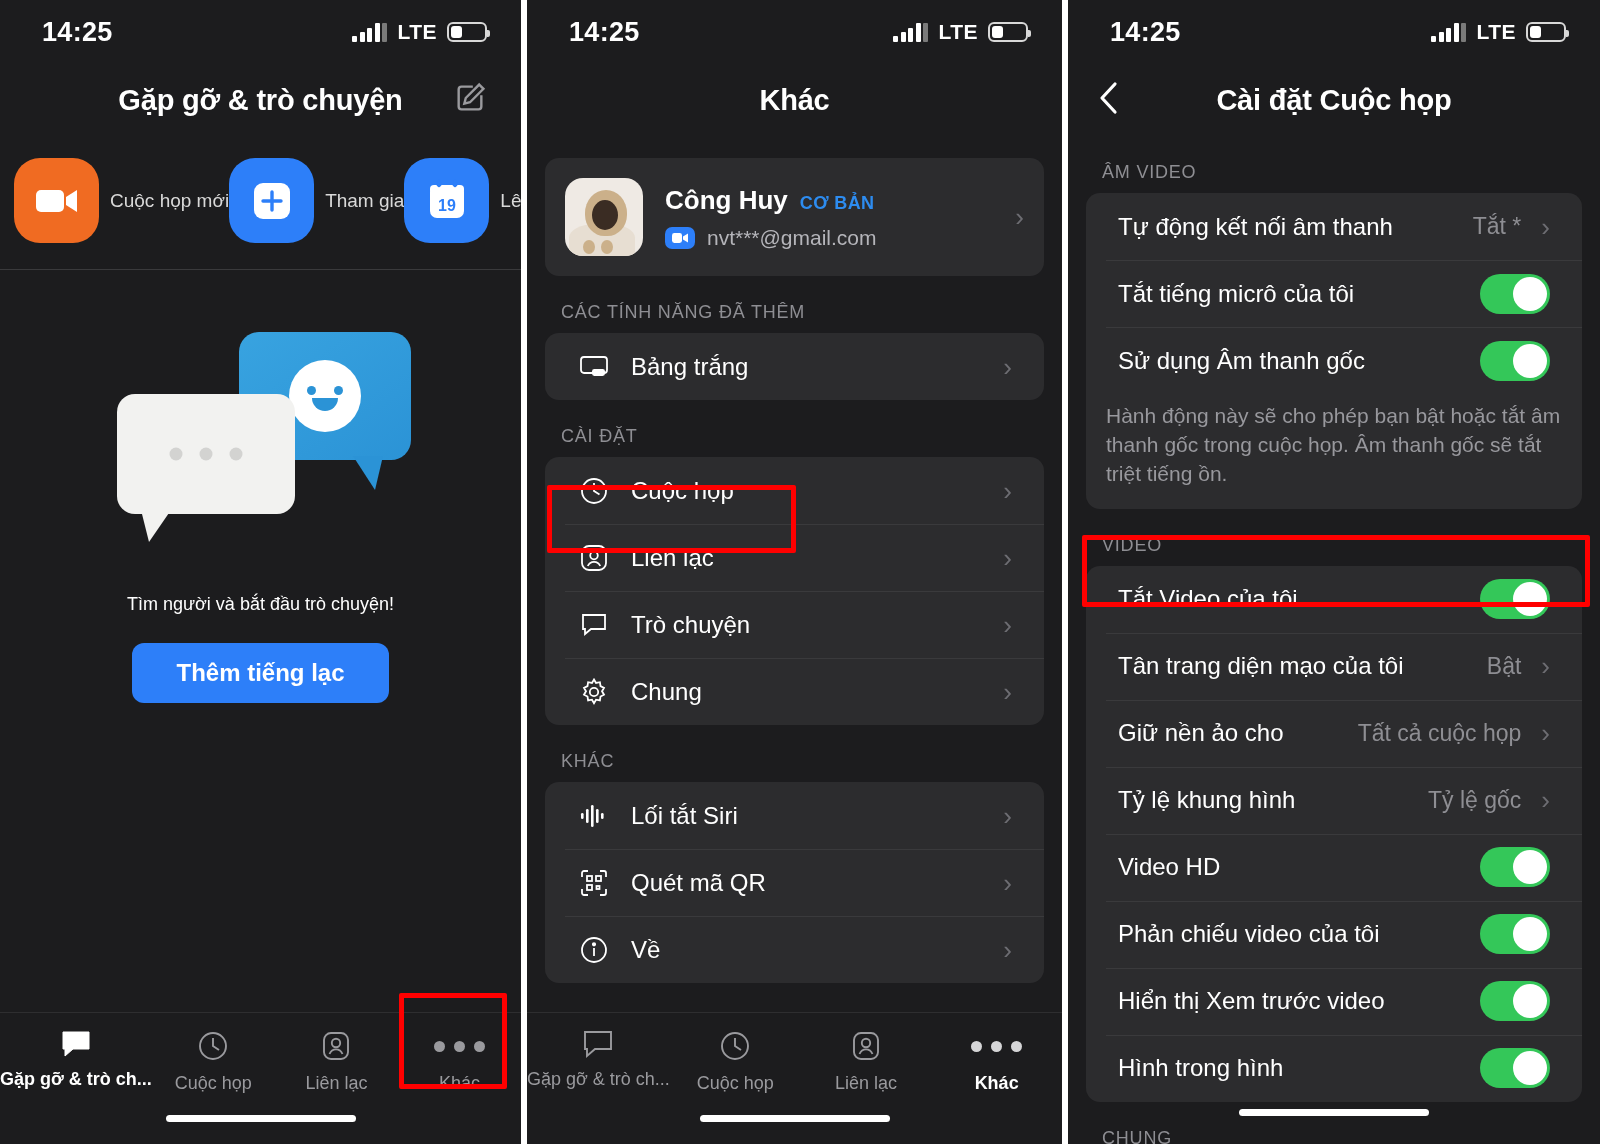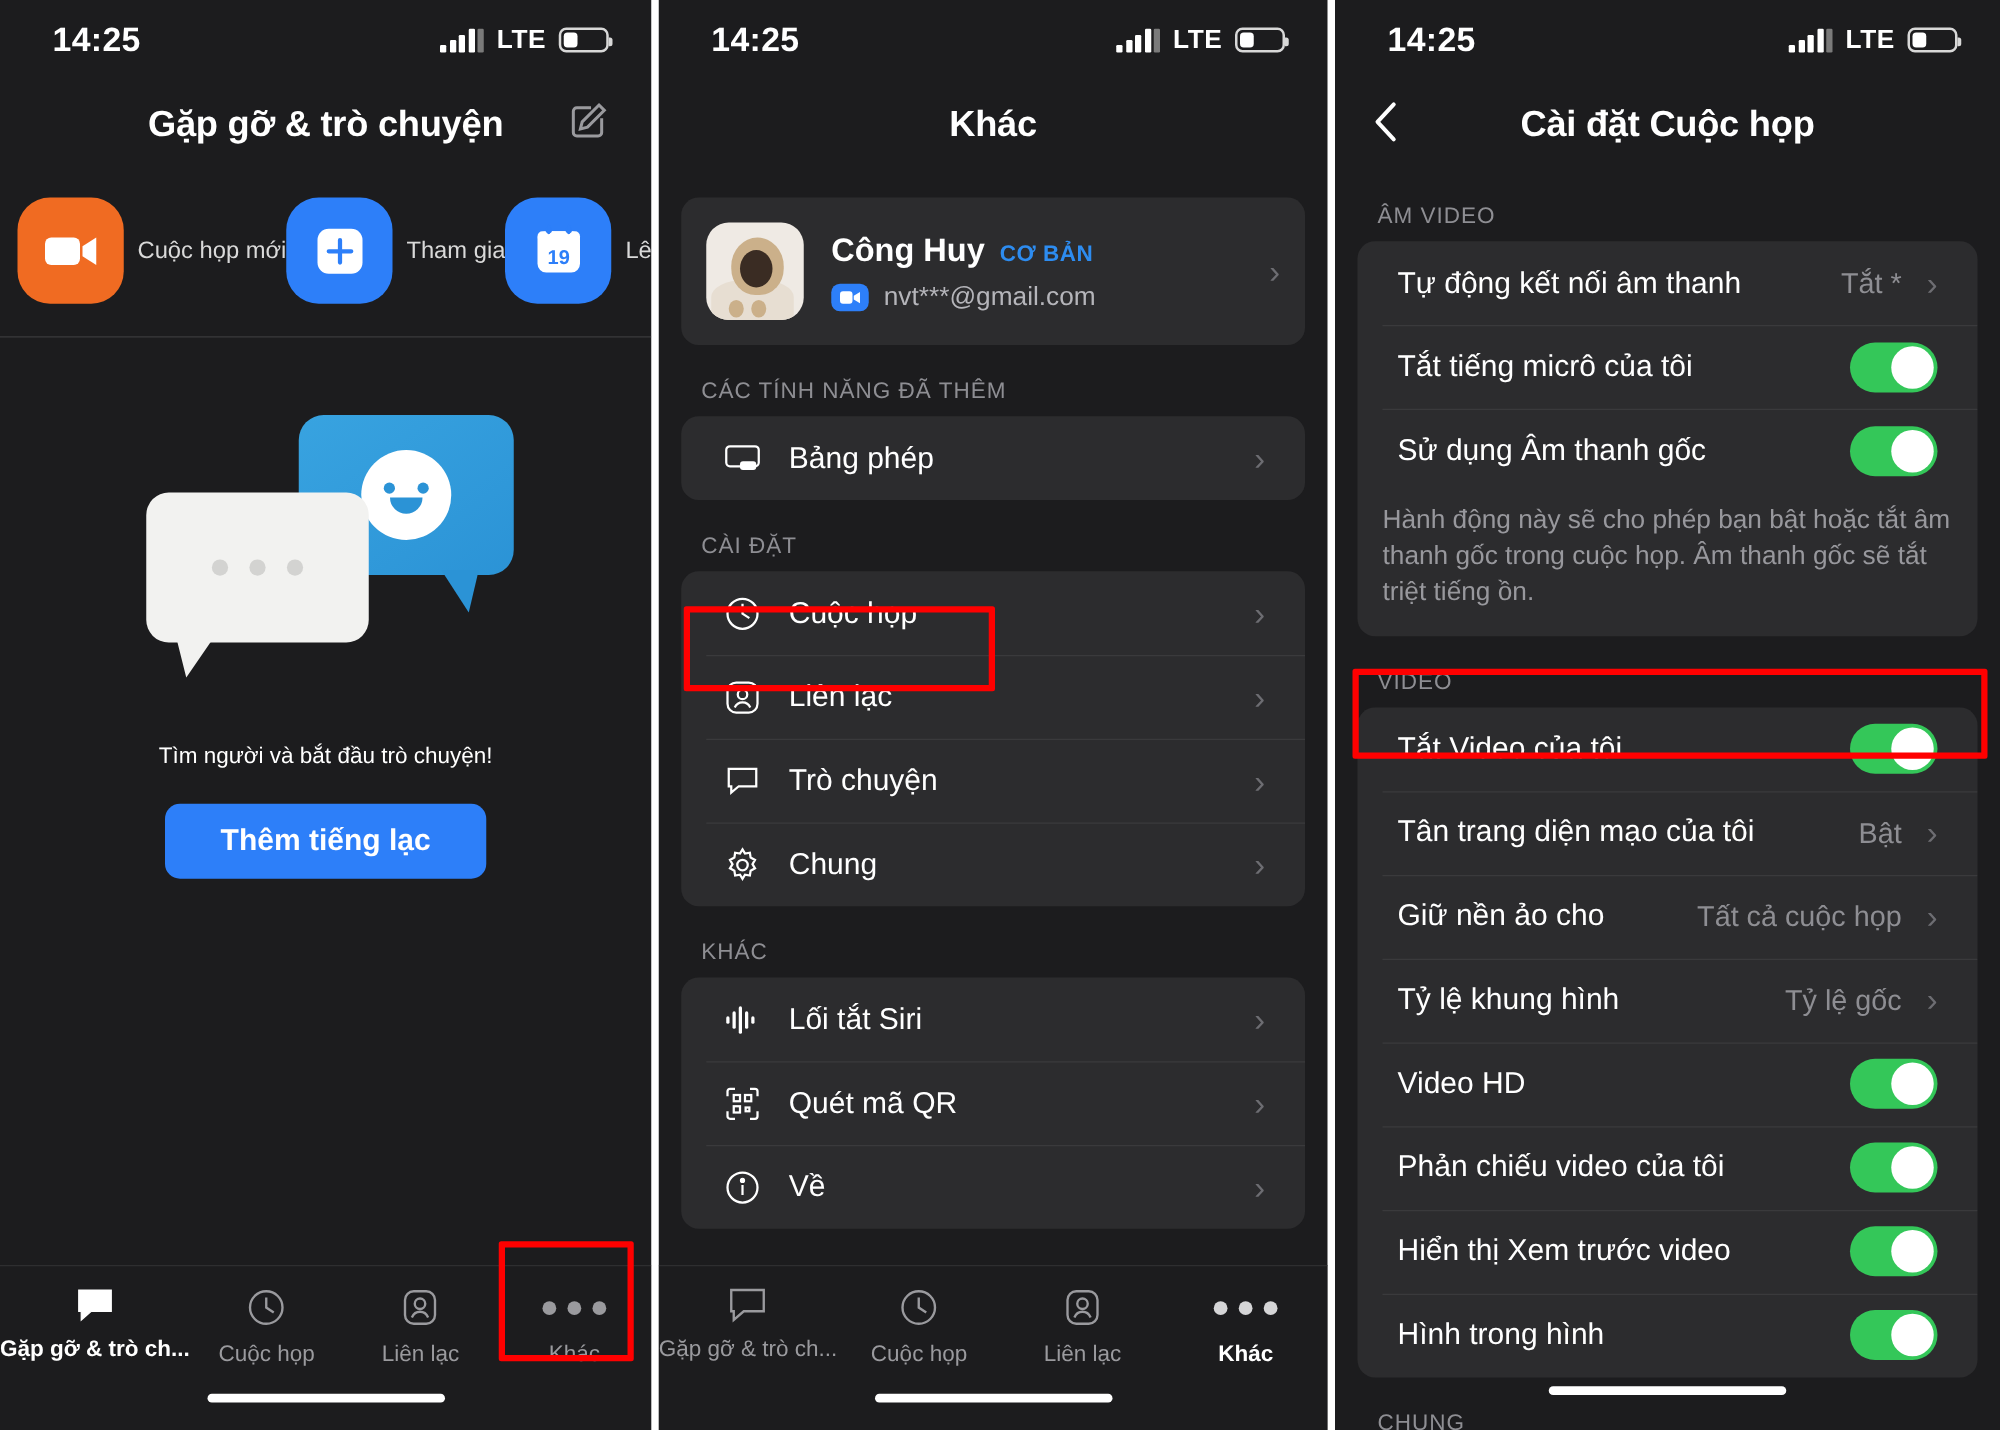--- a/index.html
+++ b/index.html
@@ -348,21 +348,21 @@
 
       <div class="sec-hdr">CÁC TÍNH NĂNG ĐÃ THÊM</div>
       <div class="card">
         <div class="row">
           <span class="ico">
             <svg width="30" height="26" viewBox="0 0 30 26" fill="none" stroke="#fff" stroke-width="1.8">
               <rect x="2" y="3" width="26" height="16" rx="3"></rect>
               <rect x="13" y="15" width="13" height="7" rx="2.4" fill="#fff" stroke="none"></rect>
             </svg>
           </span>
-          <span class="rlbl">Bảng phép</span>
+          <span class="rlbl">Bảng trắng</span>
           <span class="chev">›</span>
         </div>
       </div>
 
       <div class="sec-hdr">CÀI ĐẶT</div>
       <div class="card">
         <div class="row">
           <span class="ico">
             <svg width="30" height="30" viewBox="0 0 30 30" fill="none" stroke="#fff" stroke-width="1.8">
               <circle cx="15" cy="15" r="12"></circle>

